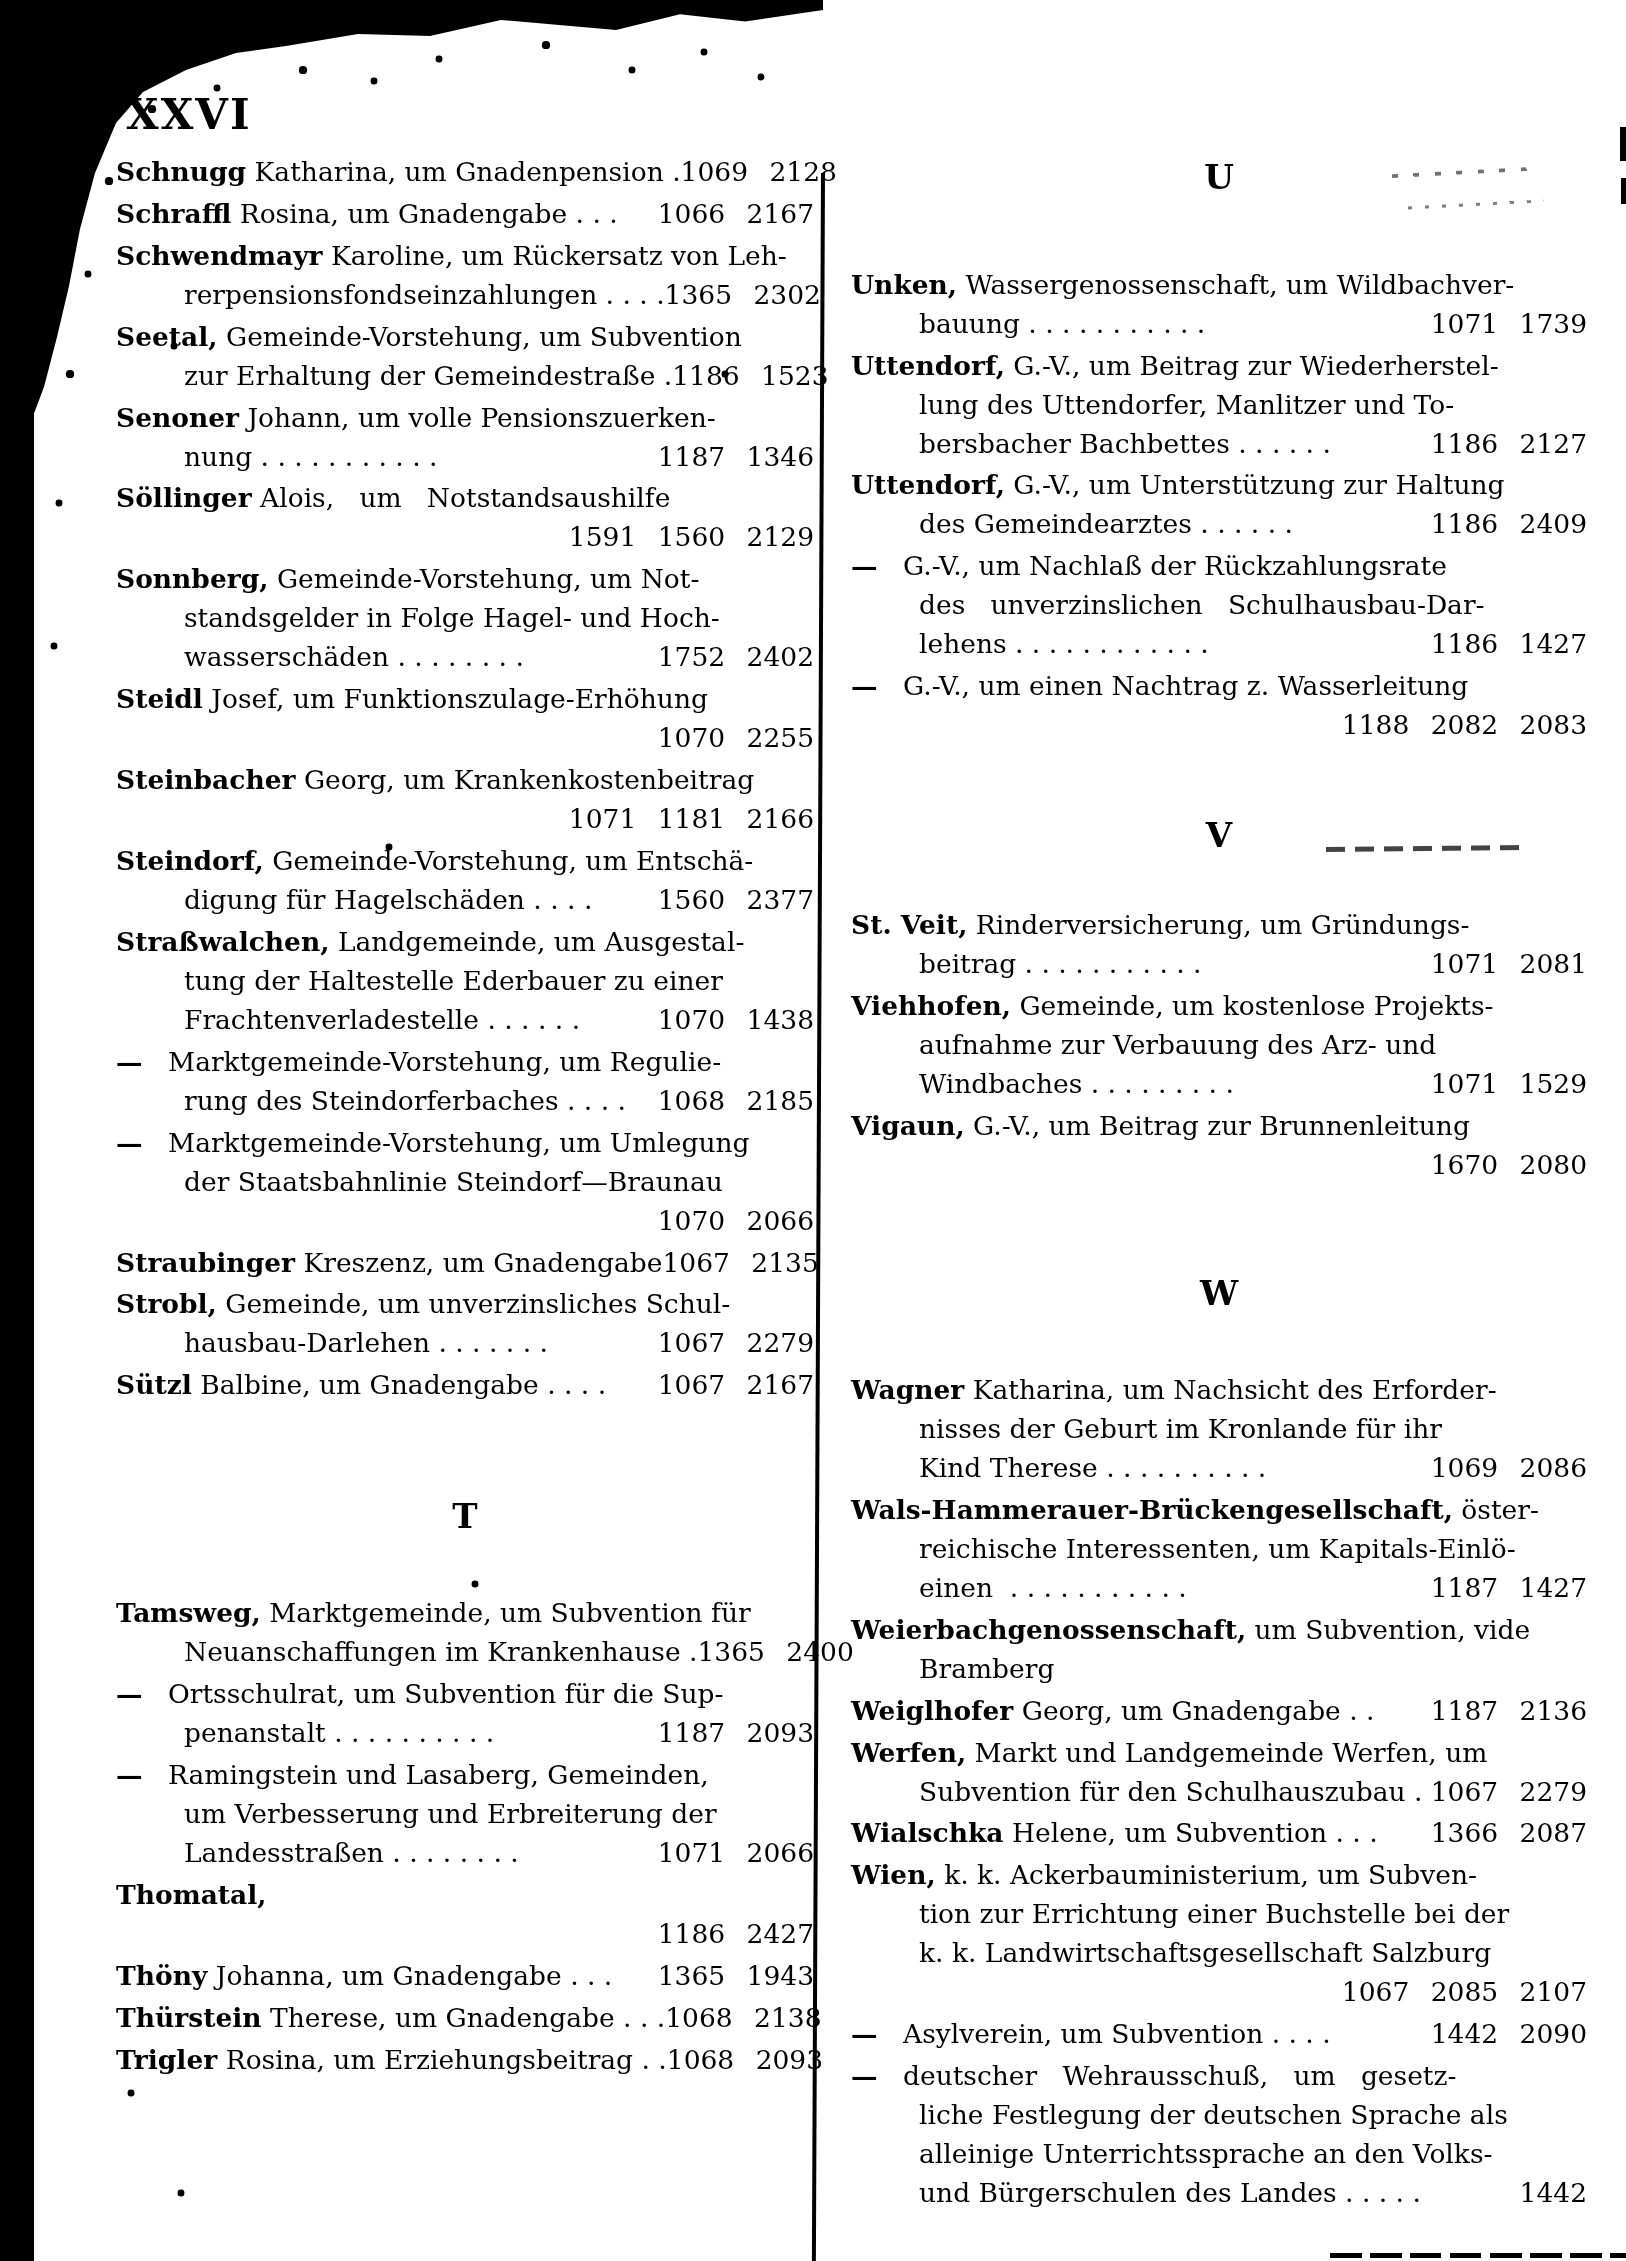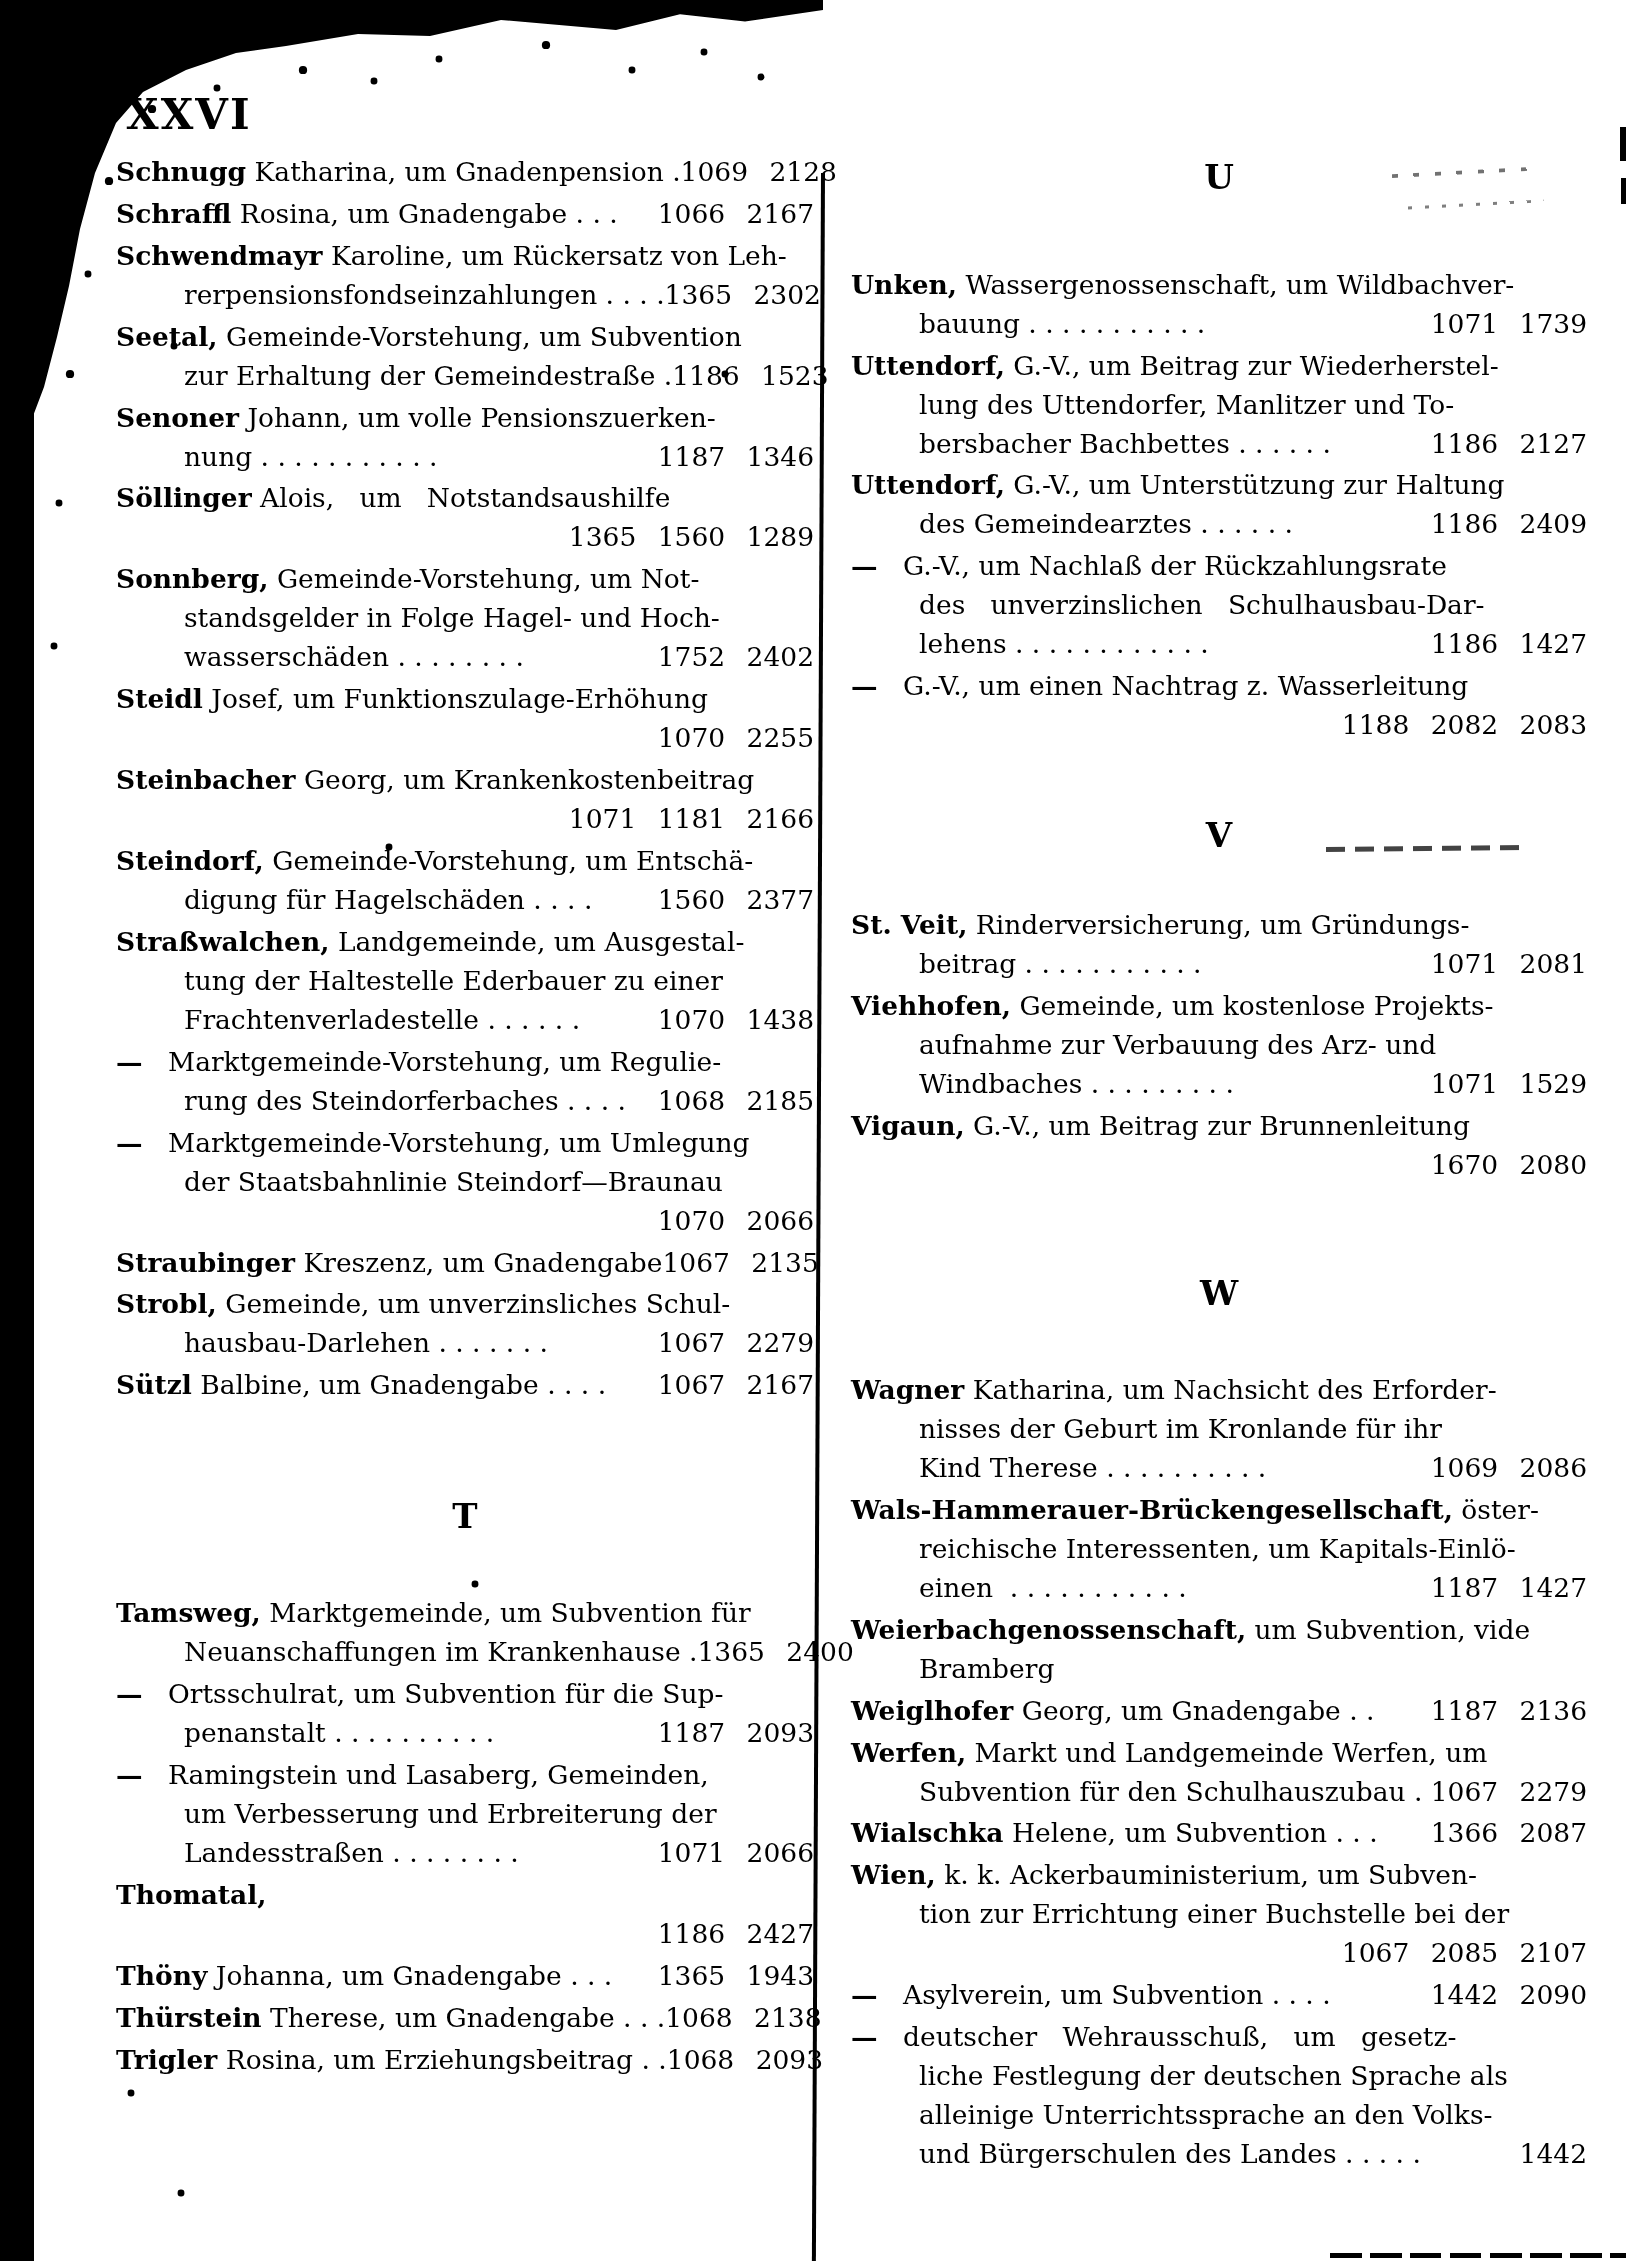--- a/index.html
+++ b/index.html
@@ -165,21 +165,21 @@
       <div class="entry">
         <div class="line"><span class="lead">Seetal,</span><span class="text"> Gemeinde-Vorstehung, um Subvention</span><span class="spacer"></span></div>
         <div class="line indented"><span class="text">zur Erhaltung der Gemeindestraße .</span><span class="spacer"></span><span class="nums">1186 1523</span></div>
       </div>
       <div class="entry">
         <div class="line"><span class="lead">Senoner</span><span class="text"> Johann, um volle Pensionszuerken-</span><span class="spacer"></span></div>
         <div class="line indented"><span class="text">nung . . . . . . . . . . .</span><span class="spacer"></span><span class="nums">1187 1346</span></div>
       </div>
       <div class="entry">
         <div class="line"><span class="lead">Söllinger</span><span class="text"> Alois,   um   Notstandsaushilfe</span><span class="spacer"></span></div>
-        <div class="line"><span class="spacer"></span><span class="nums">1365 1560 1289</span></div>
+        <div class="line"><span class="spacer"></span><span class="nums">1591 1560 2129</span></div>
       </div>
       <div class="entry">
         <div class="line"><span class="lead">Sonnberg,</span><span class="text"> Gemeinde-Vorstehung, um Not-</span><span class="spacer"></span></div>
         <div class="line indented"><span class="text">standsgelder in Folge Hagel- und Hoch-</span><span class="spacer"></span></div>
         <div class="line indented"><span class="text">wasserschäden . . . . . . . .</span><span class="spacer"></span><span class="nums">1752 2402</span></div>
       </div>
       <div class="entry">
         <div class="line"><span class="lead">Steidl</span><span class="text"> Josef, um Funktionszulage-Erhöhung</span><span class="spacer"></span></div>
         <div class="line"><span class="spacer"></span><span class="nums">1070 2255</span></div>
       </div>
@@ -302,20 +302,21 @@
       <div class="entry">
         <div class="line"><span class="lead">Werfen,</span><span class="text"> Markt und Landgemeinde Werfen, um</span><span class="spacer"></span></div>
         <div class="line indented"><span class="text">Subvention für den Schulhauszubau .</span><span class="spacer"></span><span class="nums">1067 2279</span></div>
       </div>
       <div class="entry">
         <div class="line"><span class="lead">Wialschka</span><span class="text"> Helene, um Subvention . . .</span><span class="spacer"></span><span class="nums">1366 2087</span></div>
       </div>
       <div class="entry">
         <div class="line"><span class="lead">Wien,</span><span class="text"> k. k. Ackerbauministerium, um Subven-</span><span class="spacer"></span></div>
         <div class="line indented"><span class="text">tion zur Errichtung einer Buchstelle bei der</span><span class="spacer"></span></div>
+        <div class="line indented"><span class="text">k. k. Landwirtschaftsgesellschaft Salzburg</span><span class="spacer"></span></div>
         <div class="line"><span class="spacer"></span><span class="nums">1067 2085 2107</span></div>
       </div>
       <div class="entry">
         <div class="line"><span class="dash">—</span><span class="text">Asylverein, um Subvention . . . .</span><span class="spacer"></span><span class="nums">1442 2090</span></div>
       </div>
       <div class="entry">
         <div class="line"><span class="dash">—</span><span class="text">deutscher   Wehrausschuß,   um   gesetz-</span><span class="spacer"></span></div>
         <div class="line indented"><span class="text">liche Festlegung der deutschen Sprache als</span><span class="spacer"></span></div>
         <div class="line indented"><span class="text">alleinige Unterrichtssprache an den Volks-</span><span class="spacer"></span></div>
         <div class="line indented"><span class="text">und Bürgerschulen des Landes . . . . .</span><span class="spacer"></span><span class="nums">1442</span></div>

